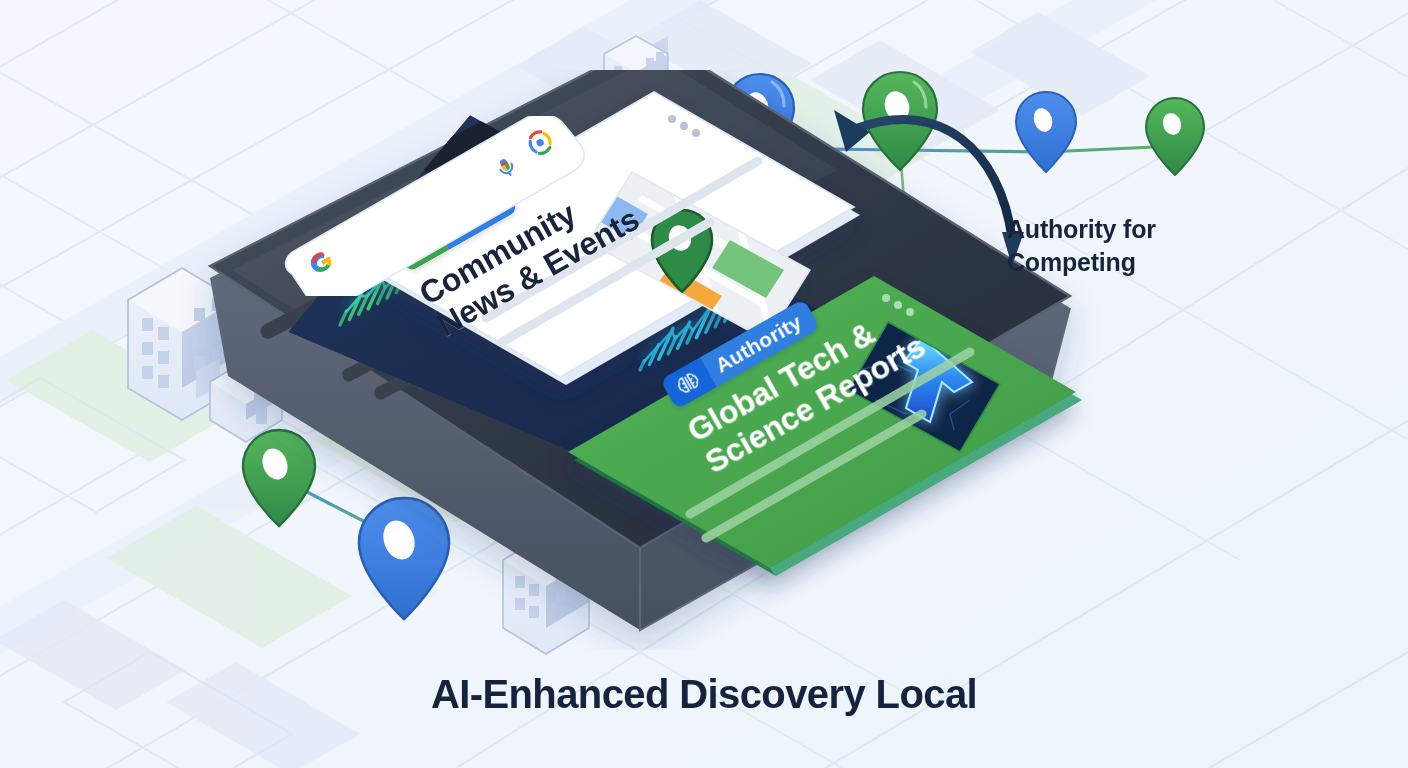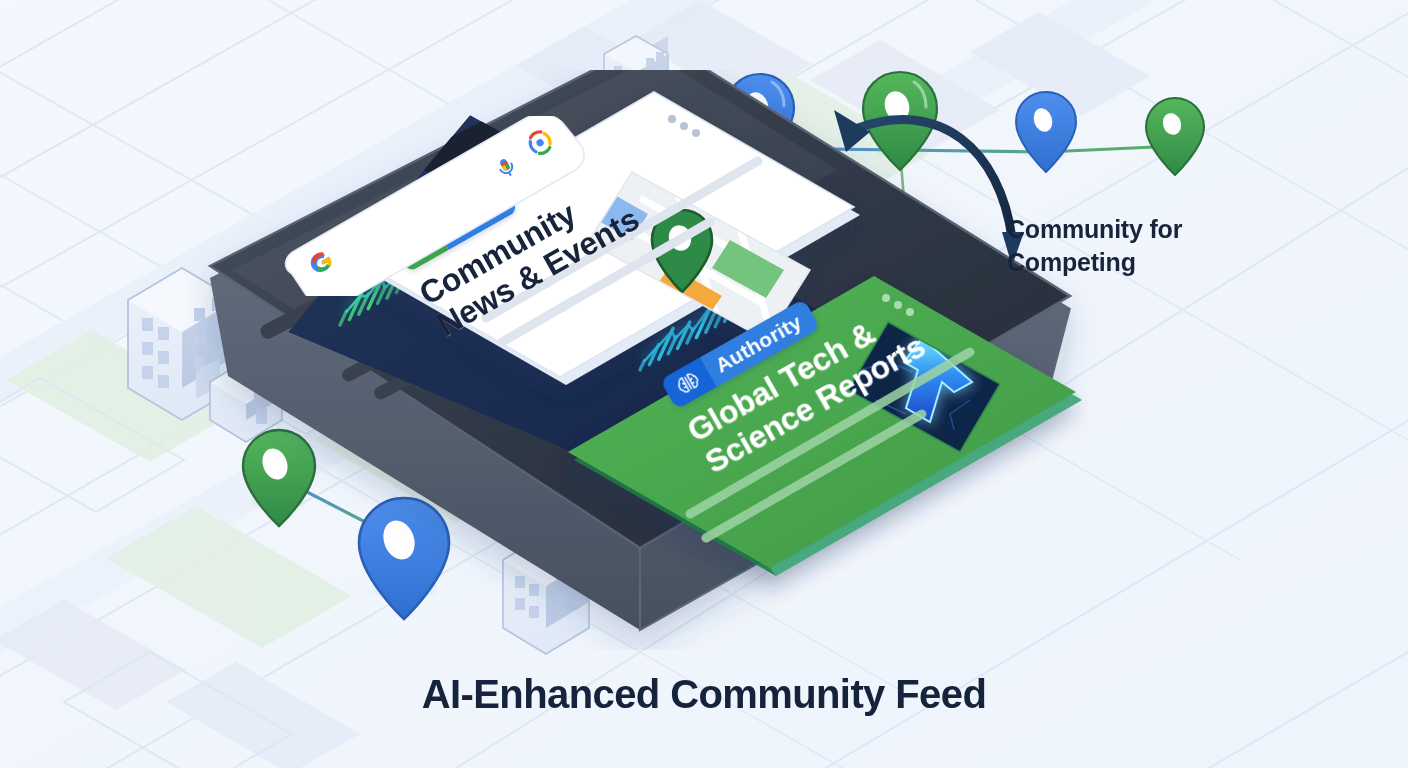--- a/index.html
+++ b/index.html
@@ -600,19 +600,19 @@
         <path d="M4 2 A11 11 0 0 1 16 2" fill="none" stroke="#ea4335" stroke-width="3.2" stroke-linecap="round"></path>
         <path d="M18 5 A11 11 0 0 1 18 17" fill="none" stroke="#fbbc05" stroke-width="3.2" stroke-linecap="round"></path>
         <path d="M16 20 A11 11 0 0 1 4 20" fill="none" stroke="#34a853" stroke-width="3.2" stroke-linecap="round"></path>
         <path d="M2 17 A11 11 0 0 1 2 5" fill="none" stroke="#4285f4" stroke-width="3.2" stroke-linecap="round"></path>
         <circle cx="10" cy="11" r="3.6" fill="#4285f4"></circle>
       </g>
     </svg>
   </div>
 
   <div class="annotation">
-    <div>Community for</div>
+    <div>Authority for</div>
     <div>Competing</div>
   </div>
 
-  <div class="caption">AI-Enhanced Community Feed</div>
+  <div class="caption">AI-Enhanced Discovery Local</div>
 
 </div>
 
 </body></html>

